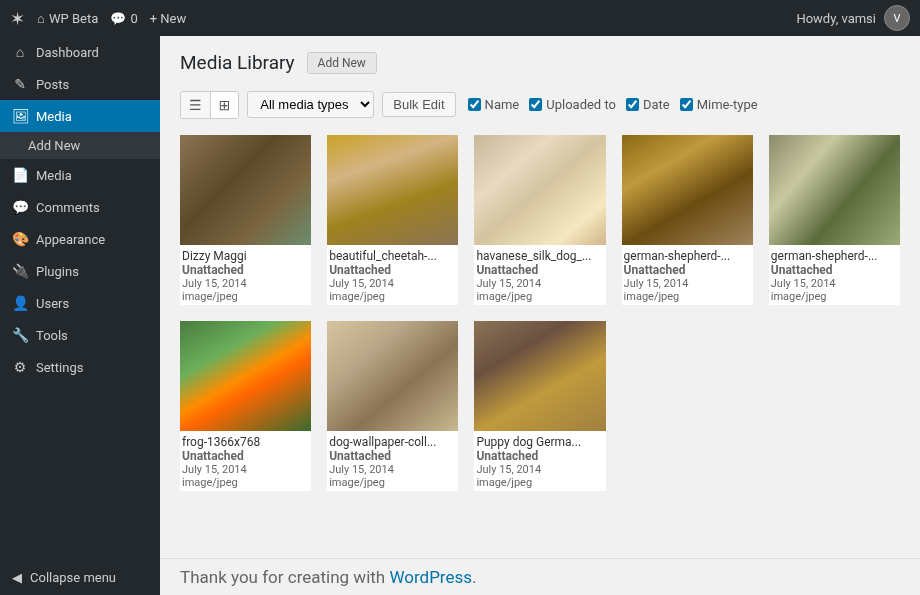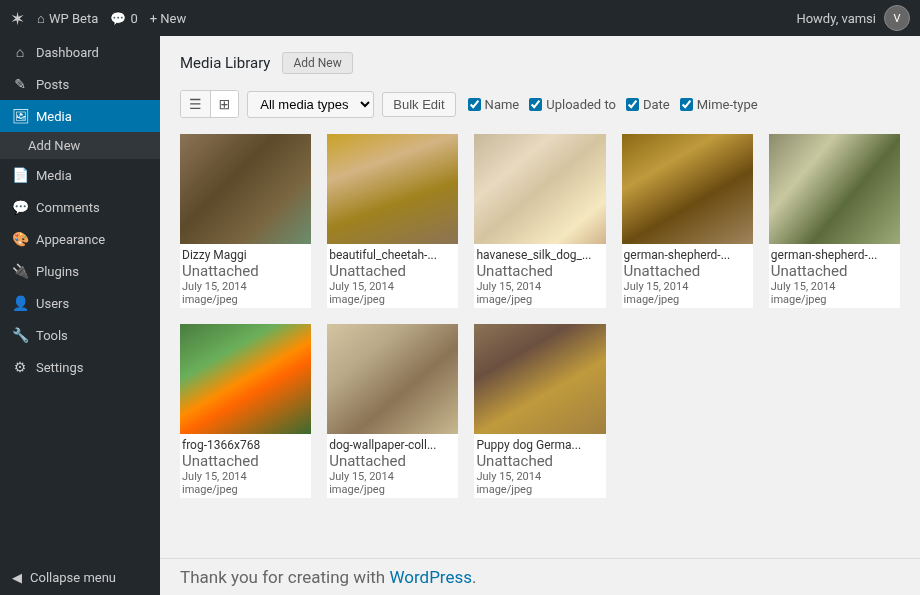--- a/index.html
+++ b/index.html
@@ -56,21 +56,21 @@
     .content-area {
       flex: 1;
       background: #f1f1f1;
       overflow-y: auto;
       display: flex;
       flex-direction: column;
     }
 
     
     .page-header { display: flex; align-items: center; gap: 12px; margin-bottom: 16px; }
-    .page-title { font-size: 15px; font-weight: 400; color: #23282d; line-height: 1.2; }
+    .page-title { font-size: 19px; font-weight: 400; color: #23282d; line-height: 1.2; }
     .add-new-btn {
       background: #e7e7e7;
       border: 1px solid #ccc;
       border-radius: 3px;
       padding: 3px 10px;
       font-size: 12px;
       cursor: pointer;
       color: #555;
       text-decoration: none;
     }
@@ -103,21 +103,21 @@
     .toolbar-columns { display: flex; align-items: flex-end; gap: 10px; margin-left: 4px; }
     .toolbar-col-item { display: flex; align-items: center; gap: 4px; font-size: 13px; color: #555; }
     .col-checkbox { accent-color: #0073aa; }
 
     
     .media-grid { display: grid; grid-template-columns: repeat(5, 1fr); gap: 16px; }
     .media-item { background: #fff; cursor: pointer; }
     .media-thumb-wrapper { width: 100%; height: 110px; overflow: hidden; position: relative; }
     .media-info { padding: 4px 2px 2px 2px; }
     .media-name { font-size: 12px; color: #333; white-space: nowrap; overflow: hidden; text-overflow: ellipsis; }
-    .media-status { font-size: 15px; color: #666; }
+    .media-status { font-size: 12px; color: #666; font-weight: bold; }
     .media-date { font-size: 11px; color: #666; }
     .media-type { font-size: 11px; color: #666; }
 
     
     .admin-footer {
       background: #f1f1f1;
       border-top: 1px solid #ddd;
       padding: 8px 20px;
       font-size: 17px;
       color: #666;

